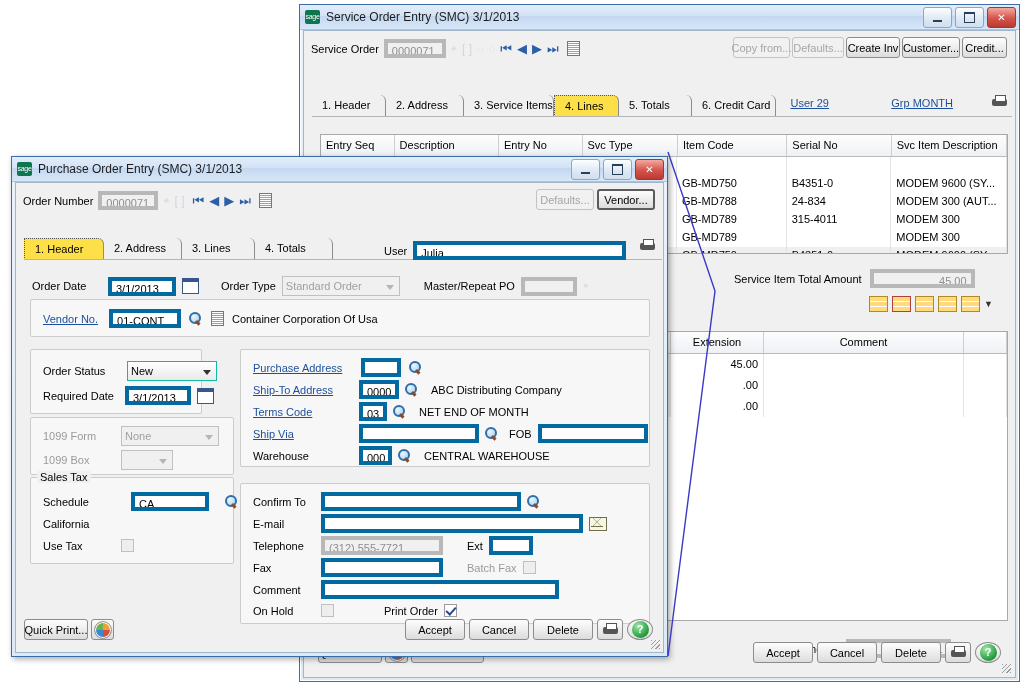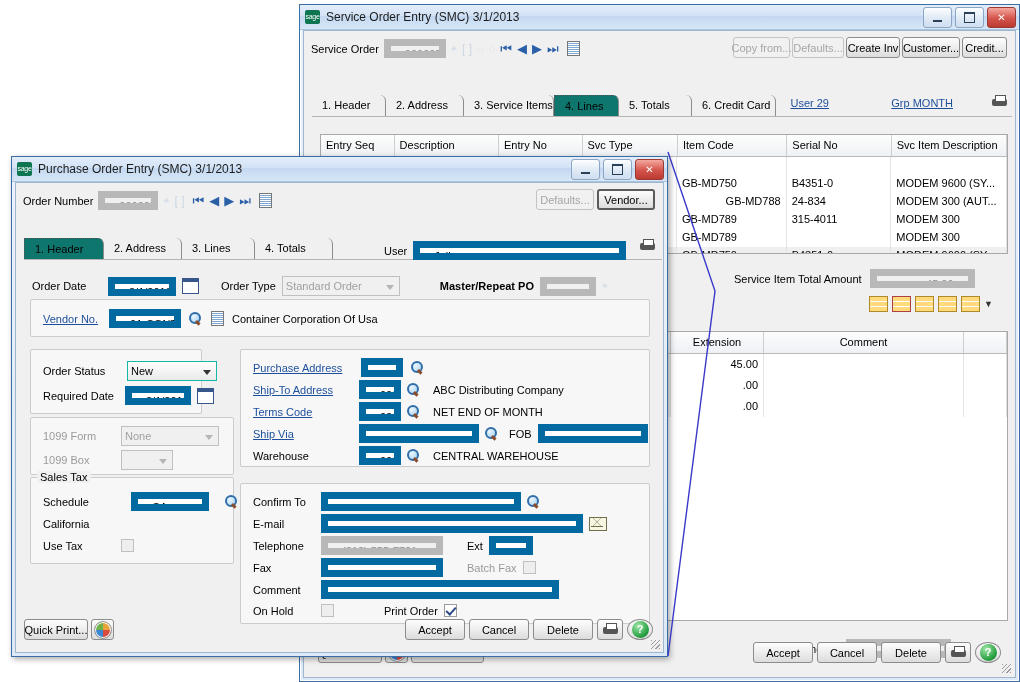--- a/index.html
+++ b/index.html
@@ -43,22 +43,22 @@
   }
   .wbtn .mn{display:block;width:9px;height:2px;background:#2a3f58;margin-top:6px;}
   .wbtn .mx{display:block;width:9px;height:8px;border:1px solid #2a3f58;border-top-width:2px;}
   .clientarea{position:absolute;left:3px;right:3px;top:25px;bottom:3px;background:#f0f0f0;border:1px solid #9fb6cd;}
 
   
   .lbl{font-size:11px;color:#000;white-space:nowrap;}
   .lbl.dim{color:#9a9a9a;}
   .ln{color:#1d4f9c;text-decoration:underline;cursor:pointer;white-space:nowrap;}
   .fld{
-    box-sizing:border-box;border:7px solid #0369a1;background:#fff;
-    height:19px;line-height:17px;padding:0 14px;font-size:11px;color:#000;
+    box-sizing:border-box;border:4px solid #0369a1;background:#fff;
+    height:19px;line-height:17px;padding:0 4px;font-size:11px;color:#000;
     white-space:nowrap;overflow:hidden;
   }
   .fld.ro{background:#f0f0f0;color:#8d8d8d;border-color:#b8b8b8;}
   .fld.num{text-align:right;}
   .sel{
     box-sizing:border-box;border:1px solid #14b8a6;height:20px;line-height:18px;
     background:linear-gradient(#ffffff,#eaeaea);padding:0 18px 0 3px;font-size:11px;position:relative;
   }
   .sel:after{
     content:"";position:absolute;right:5px;top:8px;
@@ -123,21 +123,21 @@
   .navbtn{color:#2b5fa8;font-size:13px;line-height:1;cursor:pointer;}
   .navdim{color:#cdd7e2;}
 
   
   .tabstrip{position:absolute;display:flex;align-items:flex-end;height:23px;}
   .tab{
     box-sizing:border-box;height:22px;line-height:21px;padding:0 10px;font-size:11px;
     border-right:1px solid #8c8c8c;color:#000;white-space:nowrap;cursor:pointer;
     border-radius:0 6px 0 0;background:transparent;
   }
-  .tab.active{border:1px dotted #555;border-right:1px solid #8c8c8c;background:#0f766e;}
+  .tab.active{border:1px dotted #555;border-right:1px solid #8c8c8c;background:#fde047;}
   .tabline{position:absolute;height:1px;background:#b5b5b5;}
 
   
   .grid{position:absolute;box-sizing:border-box;border:1px solid #a8a8a8;background:#fff;overflow:hidden;}
   .ghead{display:flex;height:21px;background:linear-gradient(#fdfdfd,#eef1f5);border-bottom:1px solid #b9b9b9;}
   .gh{
     box-sizing:border-box;border-right:1px solid #cfcfcf;font-size:11px;line-height:20px;
     padding:0 5px;white-space:nowrap;overflow:hidden;
   }
   .grow{display:flex;height:18px;}
@@ -243,21 +243,21 @@
           <div class="gc" style="width:96px;"></div>
         <div class="gc" style="width:110px;">GB-MD750</div>
         <div class="gc" style="width:105px;">B4351-0</div>
         <div class="gc" style="width:116px;">MODEM 9600 (SY...</div>
       </div>
       <div class="grow">
         <div class="gc" style="width:74px;"></div>
           <div class="gc" style="width:105px;"></div>
         <div class="gc" style="width:82px;"></div>
           <div class="gc" style="width:96px;"></div>
-        <div class="gc" style="width:110px;text-align:right;">GB-MD788</div>
+        <div class="gc" style="width:110px;">GB-MD788</div>
         <div class="gc" style="width:105px;">24-834</div>
         <div class="gc" style="width:116px;">MODEM 300 (AUT...</div>
       </div>
       <div class="grow">
         <div class="gc" style="width:74px;"></div>
           <div class="gc" style="width:105px;"></div>
         <div class="gc" style="width:82px;"></div>
           <div class="gc" style="width:96px;"></div>
         <div class="gc" style="width:110px;">GB-MD789</div>
         <div class="gc" style="width:105px;">315-4011</div>
@@ -406,21 +406,21 @@
     <div style="position:absolute;right:8px;top:56px;">
       <span class="printer"></span>
     </div>
 
     <div style="position:absolute;left:16px;top:93px;display:flex;align-items:center;gap:6px;">
       <span class="lbl" style="width:70px;">Order Date</span>
       <span class="fld" style="width:68px;">3/1/2013</span>
       <span class="cal"></span>
       <span class="lbl" style="margin-left:16px;">Order Type</span>
       <span class="sel dis" style="width:118px;">Standard Order</span>
-      <span class="lbl" style="margin-left:34px;font-weight:bold;">Master/Repeat PO</span>
+      <span class="lbl" style="margin-left:18px;">Master/Repeat PO</span>
       <span class="fld ro" style="width:56px;"></span>
       <span class="navdim" style="font-size:10px;">⌖</span>
     </div>
 
     <div class="grpbox" style="left:14px;top:116px;width:620px;height:38px;">
       <div style="position:absolute;left:12px;top:9px;display:flex;align-items:center;gap:8px;">
         <span class="ln">Vendor No.</span>
         <span class="fld" style="width:72px;margin-left:3px;">01-CONT</span>
         <span class="mag"></span>
         <span class="memo"></span>

